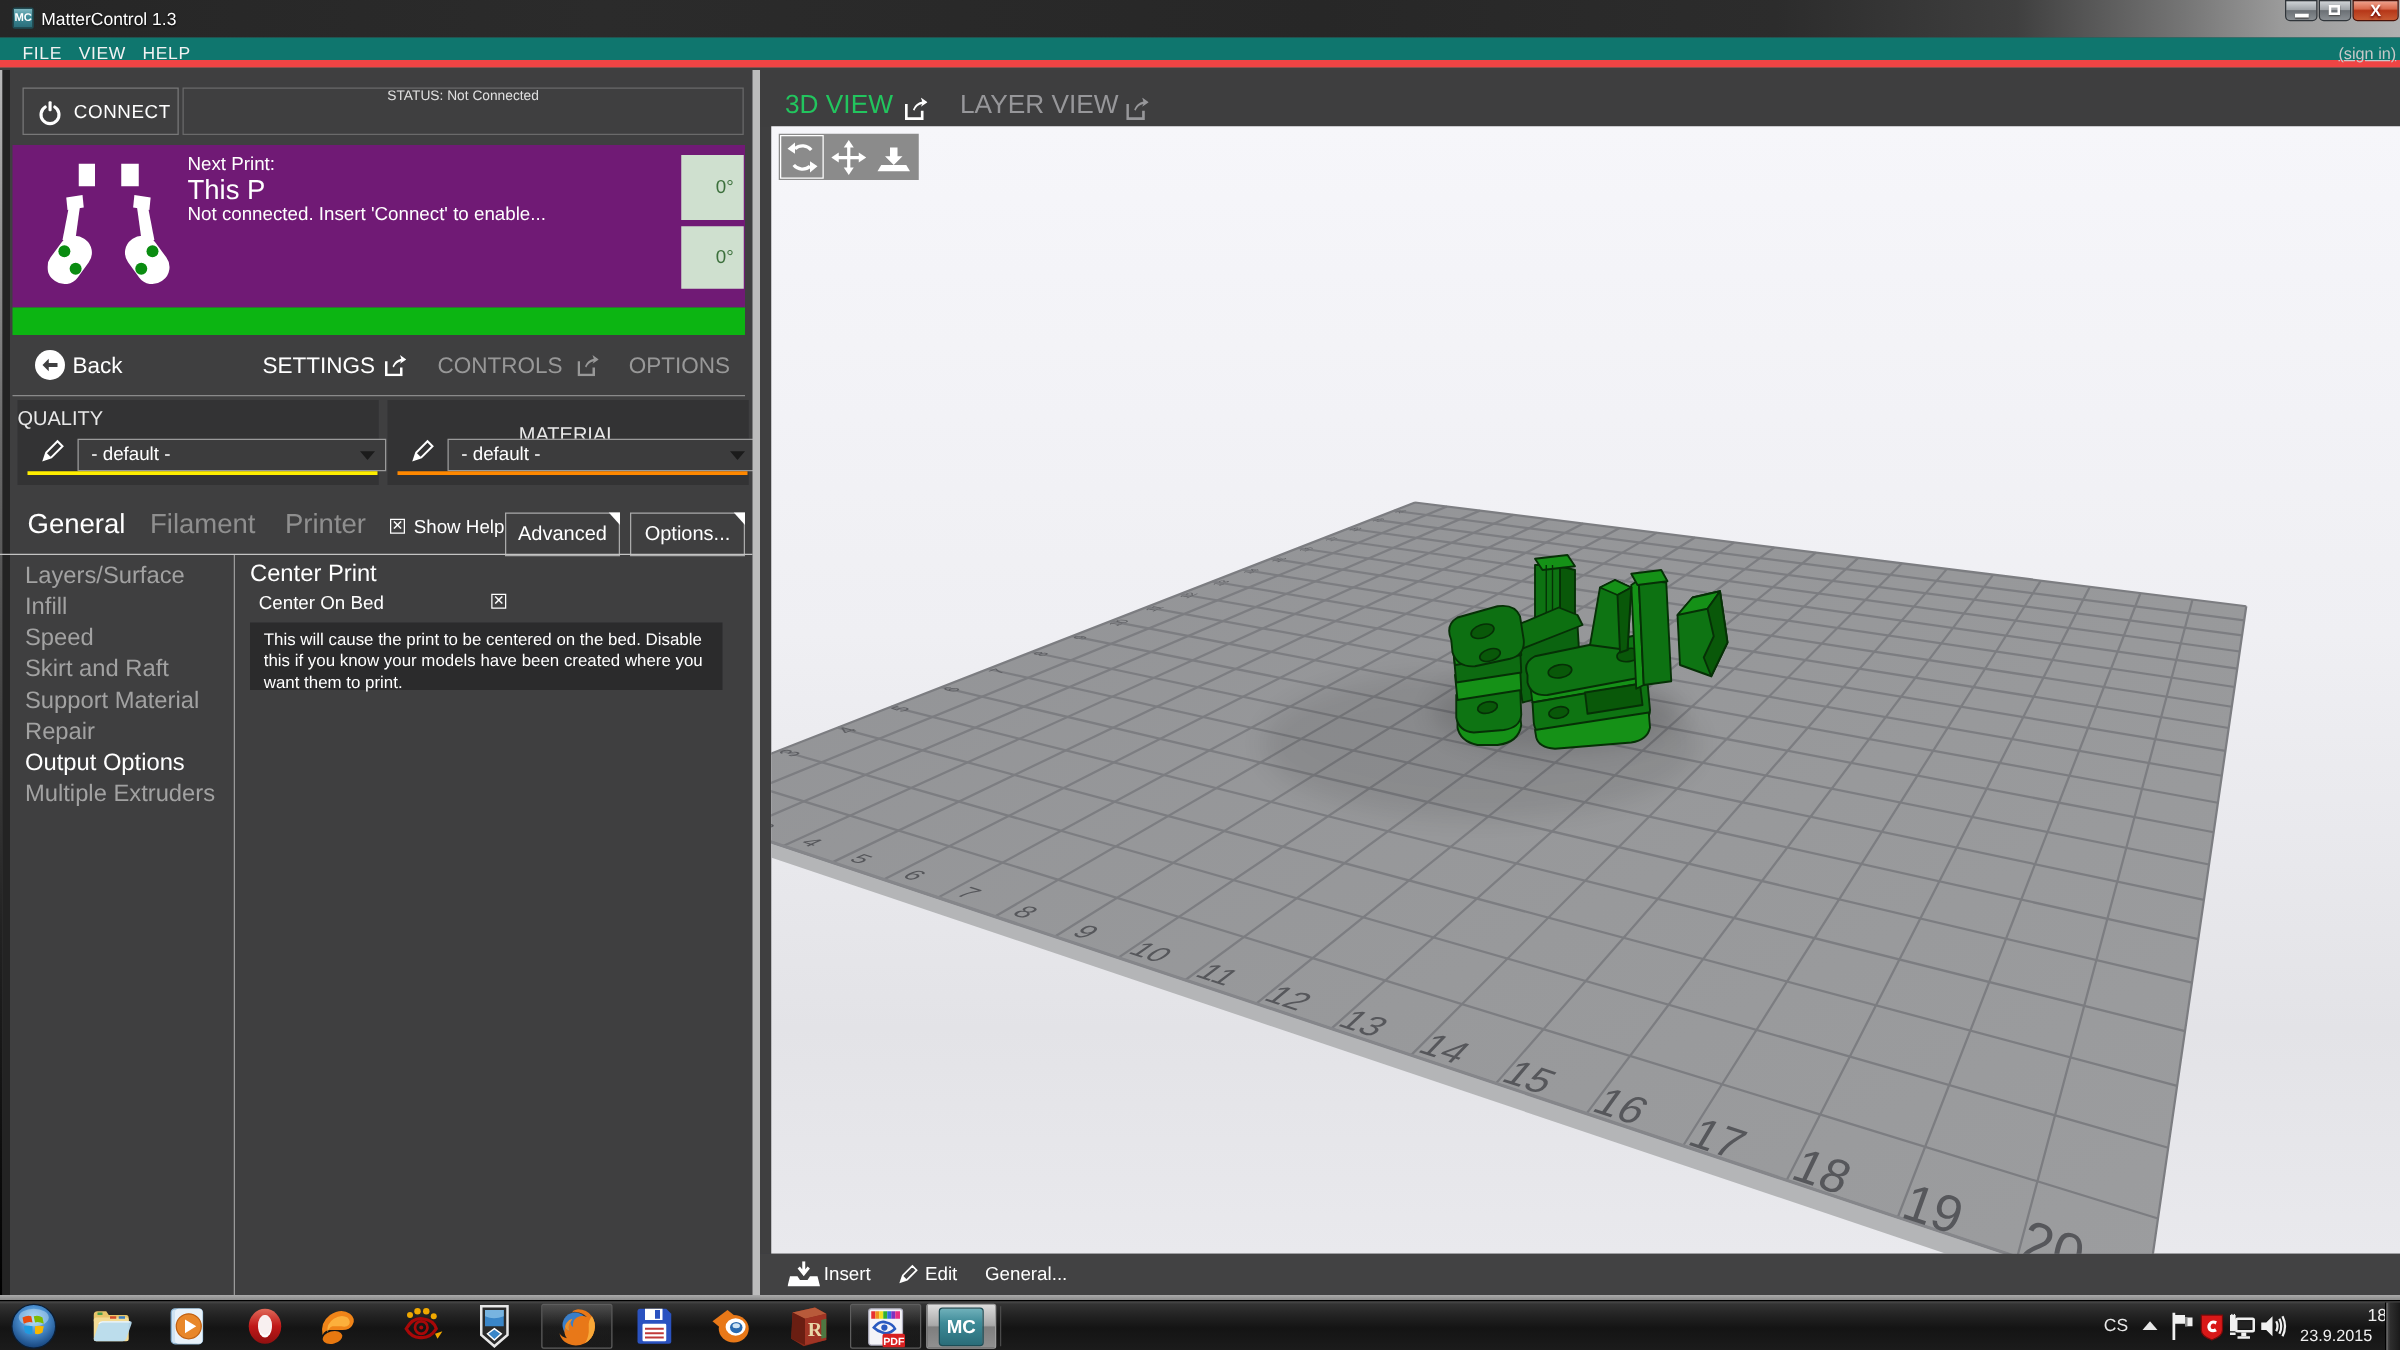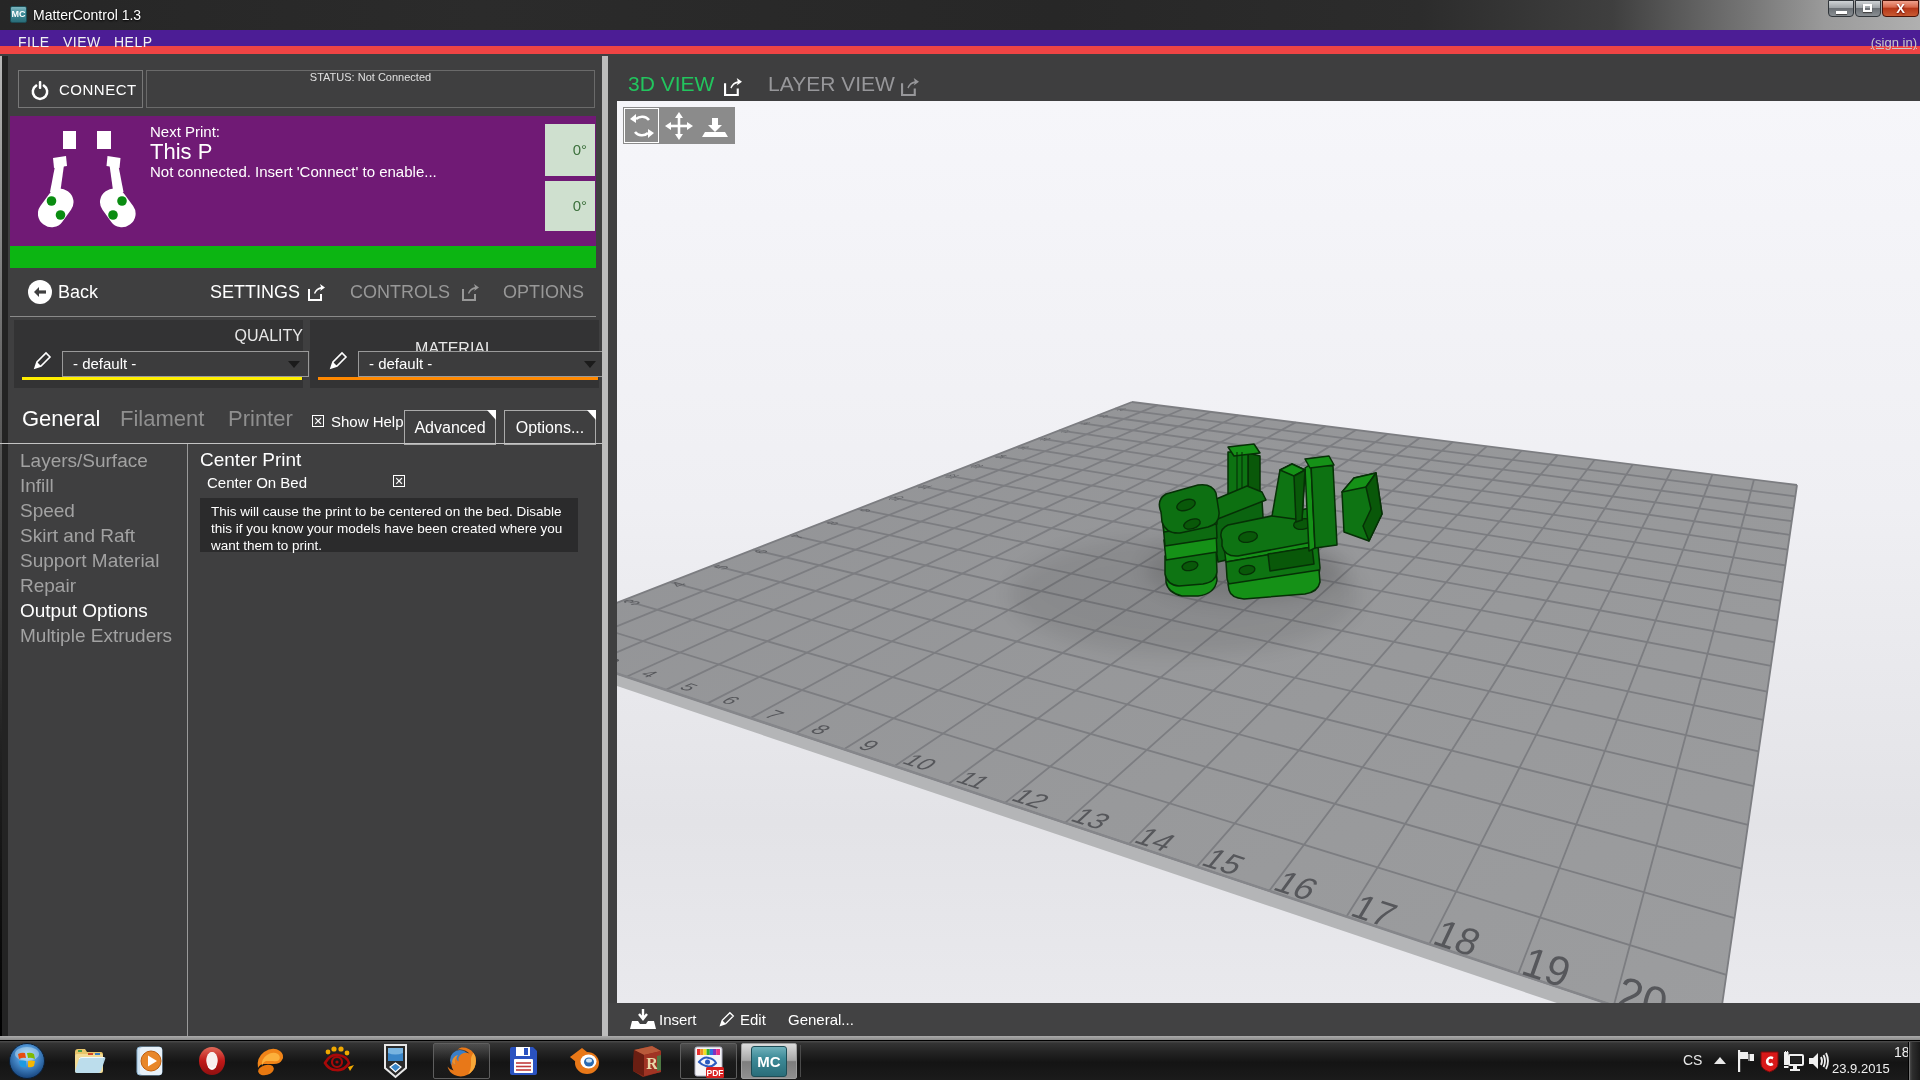--- a/index.html
+++ b/index.html
@@ -13,21 +13,21 @@
 
  <div class="a" style="left:1828px;top:0;width:26px;height:17px;background:linear-gradient(180deg,#cfd3d6,#9fa4a8 45%,#6b7075 50%,#8a8f93);border:1px solid #30353a;border-radius:0 0 4px 4px">
       <div class="a" style="left:7px;top:10px;width:11px;height:3px;background:#fff;box-shadow:0 1px 1px #444"></div>
     </div>
  <div class="a" style="left:1855px;top:0;width:26px;height:17px;background:linear-gradient(180deg,#cfd3d6,#9fa4a8 45%,#6b7075 50%,#8a8f93);border:1px solid #30353a;border-radius:0 0 4px 4px">
       <div class="a" style="left:7px;top:3px;width:9px;height:8px;border:2px solid #fff;box-shadow:0 1px 1px #444"></div>
     </div>
  <div class="a" style="left:1882px;top:0;width:37px;height:17px;background:linear-gradient(180deg,#f0a18c,#d96a4d 40%,#b63718 50%,#c85a33);border:1px solid #4a1208;border-radius:0 0 4px 4px;color:#fff;font-weight:bold;font-size:13px;text-align:center;line-height:15px;text-shadow:0 1px 2px #600">X</div>
 </div>
 
-<div class="a" style="left:0;top:30px;width:1920px;height:24px;background:#4c1d95;border-bottom:8px solid #ef4444">
+<div class="a" style="left:0;top:30px;width:1920px;height:24px;background:#0f766e;border-bottom:6px solid #ef4444">
  <div class="a" style="left:18px;top:4px;font-size:14px;letter-spacing:0.5px;color:#f2f2f2">FILE</div>
  <div class="a" style="left:63px;top:4px;font-size:14px;letter-spacing:0.5px;color:#f2f2f2">VIEW</div>
  <div class="a" style="left:114px;top:4px;font-size:14px;letter-spacing:0.5px;color:#f2f2f2">HELP</div>
  <div class="a" style="right:3px;top:5px;font-size:13px;color:#c9c9c9;text-decoration:underline">(sign in)</div>
 </div>
 
 <div class="a" style="left:0;top:56px;width:2px;height:980px;background:linear-gradient(180deg,#b8b8b8,#6a6a6a 30%,#222 70%,#000)"></div>
 <div class="a" style="left:2px;top:56px;width:6px;height:980px;background:#232323"></div>
 
 <div class="a" style="left:18px;top:70px;width:125px;height:38px;border:1px solid #787878;color:#fff">
@@ -88,21 +88,21 @@
   </svg>
 <div class="a" style="left:350px;top:282px;font-size:18px;color:#989898">CONTROLS</div>
 <svg class="a" style="left:462px;top:284px" width="17" height="17" viewBox="0 0 17 17">
     <path d="M1 5 V16 H13 V10" fill="none" stroke="#989898" stroke-width="2"></path>
     <path d="M6 9 Q8 4 13 3 L12 0 L17 3.5 L12 7 L13 5 Q9 5.5 7 10 Z" fill="#989898"></path>
   </svg>
 <div class="a" style="left:503px;top:282px;font-size:18px;color:#989898">OPTIONS</div>
 <div class="a" style="left:10px;top:316px;width:586px;height:1px;background:#8a8a8a"></div>
 
 <div class="a" style="left:14px;top:320px;width:289px;height:68px;background:#333334">
- <div style="text-align:right;font-size:16px;color:#e8e8e8;margin-top:7px">QUALITY</div>
+ <div style="text-align:left;font-size:16px;color:#e8e8e8;margin-top:7px">QUALITY</div>
  <svg class="a" style="left:18px;top:31px" width="20" height="20" viewBox="0 0 20 20">
       <path d="M3 17 L5 11 L14 2 L18 6 L9 15 Z" fill="none" stroke="#fff" stroke-width="1.6"></path>
       <path d="M3 17 L5 11 L9 15 Z" fill="#fff"></path>
     </svg>
  <div class="a" style="left:48px;top:31px;width:247px;height:26px;border:1px solid #9a9a9a;background:#3c3c3d;color:#fff;font-size:15px;line-height:24px;padding-left:10px">- default -<span style="position:absolute;right:8px;top:9px;width:0;height:0;border-left:6px solid transparent;border-right:6px solid transparent;border-top:7px solid #1b1b1b"></span></div>
  <div class="a" style="left:8px;top:57px;width:280px;height:3px;background:#ffee00"></div>
 </div>
 <div class="a" style="left:310px;top:320px;width:289px;height:68px;background:#333334">
  <div style="text-align:center;font-size:16px;color:#e8e8e8;margin-top:20px">MATERIAL</div>
  <svg class="a" style="left:18px;top:31px" width="20" height="20" viewBox="0 0 20 20">
@@ -427,16 +427,16 @@
       <rect x="7" y="18" width="10" height="2" fill="#f0f0f0"></rect>
       <rect x="1" y="15" width="4.5" height="2" fill="#f0f0f0"></rect>
     </svg>
 <svg class="a" style="left:1808px;top:10px" width="22" height="20" viewBox="0 0 22 20">
       <path d="M1 7 L5 7 L10 2 L10 18 L5 13 L1 13 Z" fill="#f0f0f0"></path>
       <path d="M13 6 Q15 10 13 14" fill="none" stroke="#f0f0f0" stroke-width="1.8"></path>
       <path d="M15.5 4 Q18.5 10 15.5 16" fill="none" stroke="#f0f0f0" stroke-width="1.8"></path>
       <path d="M18 2 Q22 10 18 18" fill="none" stroke="#f0f0f0" stroke-width="1.8"></path>
     </svg>
 <div class="a" style="left:1894px;top:3px;width:62px;height:17px;font-size:14px;color:#f0f0f0;">18:13</div>
-<div class="a" style="left:1832px;top:20px;width:74px;height:16px;font-size:13px;color:#f0f0f0;">23.9.2015</div>
+<div class="a" style="left:1832px;top:20px;width:74px;height:16px;font-size:13px;color:#f0f0f0;text-align:center">23.9.2015</div>
 <div class="a" style="left:1908px;top:1px;width:12px;height:39px;background:linear-gradient(90deg,#555,#2e2e2e 30%,#1a1a1a);border-left:1px solid #000;box-shadow:inset 1px 0 0 #777"></div>
 <div class="a" style="left:800px;top:4px;width:1px;height:32px;background:#4a4a4a"></div>
 </div>
 
 </body></html>

